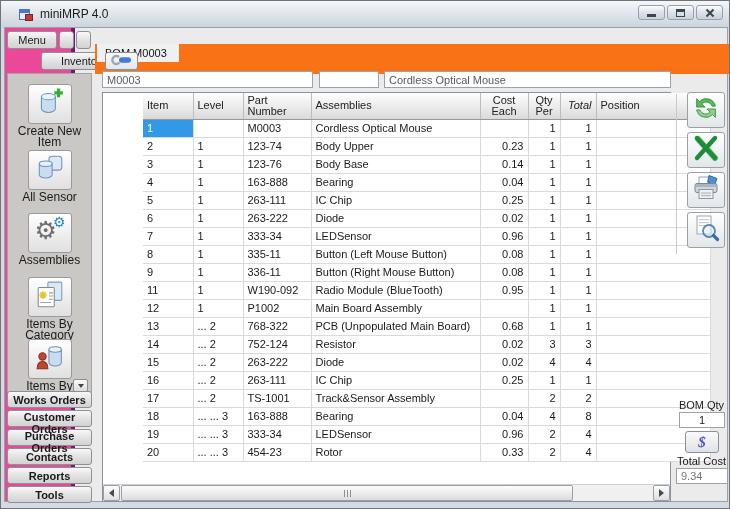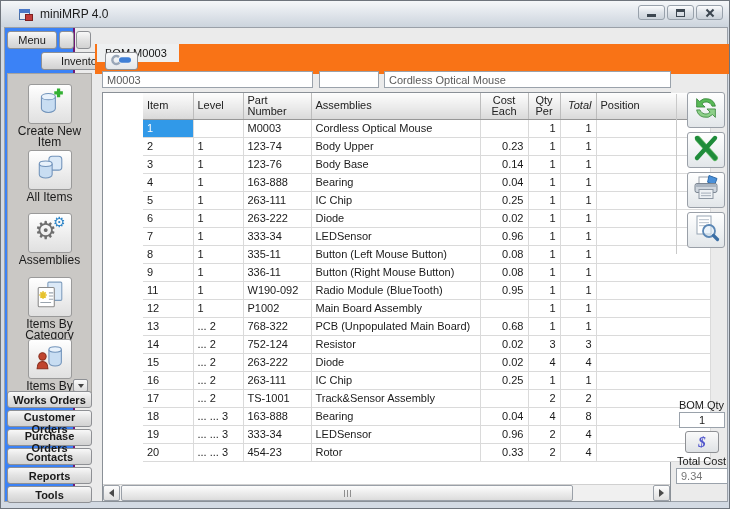--- a/index.html
+++ b/index.html
@@ -31,21 +31,21 @@
     width:2px; height:10px; background:#3c4650; }
   .glyph-close::before { transform:rotate(45deg); }
   .glyph-close::after  { transform:rotate(-45deg); }
 
   
   .client { position:absolute; left:3px; top:26px; width:724px; height:475px;
     background:#ebebeb; border:1px solid #9aa0a8; }
 
   
   .sidebar { position:absolute; left:0; top:0; width:70px; height:100%;
-    background:#3b82f6; border-right:2px solid #701a75; }
+    background:#ec4899; border-right:4px solid #701a75; }
   .btn { font-family:"Liberation Sans",sans-serif; font-size:11px; color:#1a1a1a;
     background:linear-gradient(#f8f8f8,#e3e3e3 48%,#d2d2d2);
     border:1px solid #8e9094; border-radius:3px; cursor:default; }
   .menu-row { position:absolute; left:2px; top:3px; width:86px; height:18px; display:flex; gap:2px; }
   .menu-btn { width:50px; height:18px; }
   .sq-btn { width:15px; height:18px; }
   .inventory-btn { position:absolute; left:8px; top:24px; width:85px; height:18px;margin-left:28px; }
 
   .tool-panel { position:absolute; left:2px; top:45px; width:85px; height:320px;
     background:#cac8c5; border:1px solid #a5a3a0; }
@@ -181,21 +181,21 @@
         <div class="tool-item t2">
           <div class="tool-icon-btn">
             <span>
               <svg width="30" height="30" viewBox="0 0 28 28">
                 <rect x="13" y="3" width="12" height="13" rx="3" fill="#dbe9f7" stroke="#7193ba"></rect>
                 <path d="M4 10v10c0 1.9 2.7 3.4 6 3.4s6-1.5 6-3.4V10" fill="#c8ddf2" stroke="#7193ba"></path>
                 <ellipse cx="10" cy="10" rx="6" ry="2.6" fill="#e9f2fb" stroke="#7193ba"></ellipse>
               </svg>
             </span>
           </div>
-          <div class="tool-label">All Items</div>
+          <div class="tool-label">All Sensor</div>
         </div>
 
         <div class="tool-item t3">
           <div class="tool-icon-btn">
             <span class="gear-wrap">
               <span class="gear-big">⚙</span>
               <span class="gear-small">⚙</span>
             </span>
           </div>
           <div class="tool-label">Assemblies</div>

